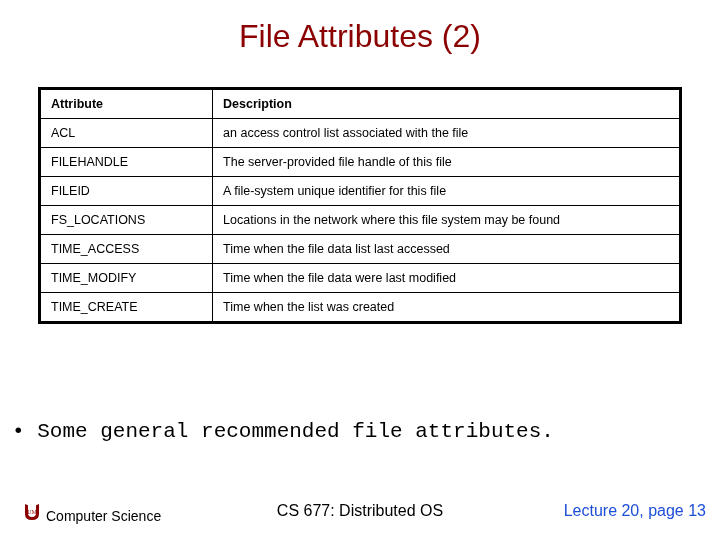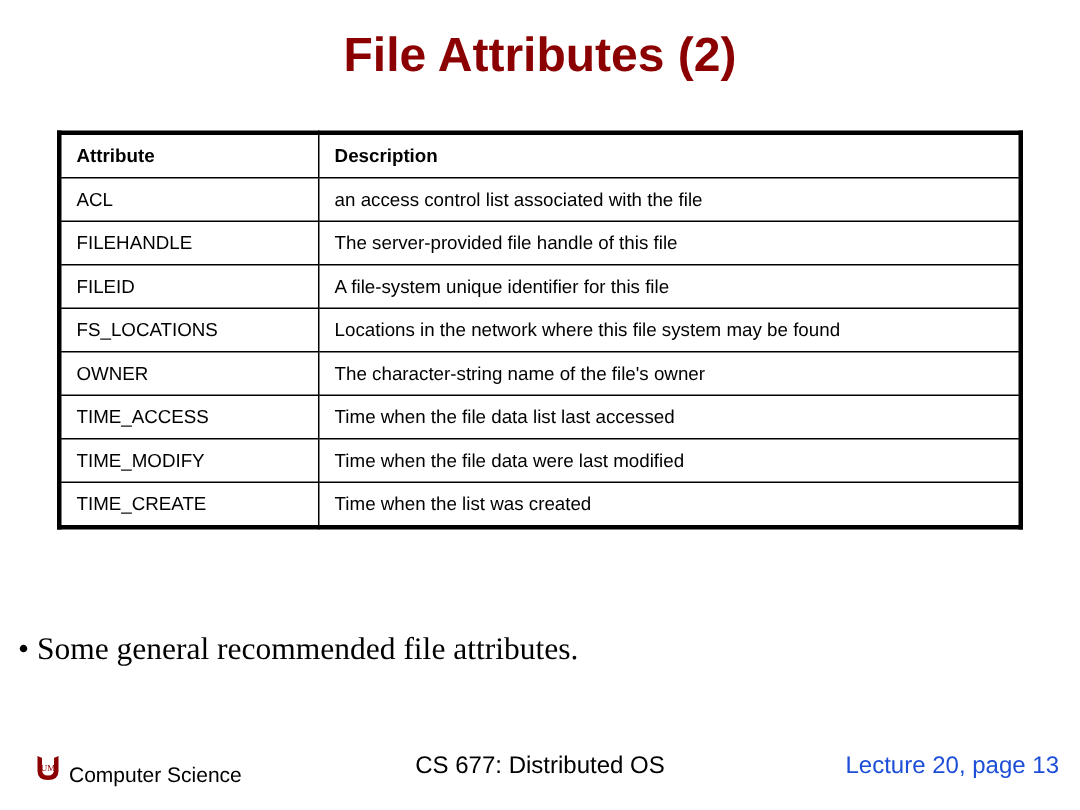--- a/index.html
+++ b/index.html
@@ -10,21 +10,21 @@
     font-family: Arial, Helvetica, sans-serif;
   }
   .slide {
     width: 720px; height: 540px;
     position: relative;
   }
   .title {
     text-align: center;
     color: #8b0000;
     font-size: 32px;
-    font-weight: bold;
+    font-weight: normal;
     padding-top: 18px;
     padding-bottom: 10px;
   }
   .table-wrap {
     padding: 22px 38px 0 38px;
   }
   table {
     border-collapse: collapse;
     width: 100%;
     border: 3px solid #000;
@@ -39,21 +39,21 @@
   th {
     font-weight: bold;
   }
   td.attr {
     width: 27%;
   }
   .bullet {
     position: absolute;
     left: 12px;
     top: 420px;
-    font-family: Liberation Serif, serif;
+    font-family: Liberation Mono, monospace;
     font-size: 21px;
     color: #000;
   }
   .footer {
     position: absolute;
     bottom: 18px;
     left: 0;
     width: 100%;
     height: 24px;
   }
@@ -117,24 +117,20 @@
         </tr>
         <tr>
           <td class="attr">FILEID</td>
           <td>A file-system unique identifier for this file</td>
         </tr>
         <tr>
           <td class="attr">FS_LOCATIONS</td>
           <td>Locations in the network where this file system may be found</td>
         </tr>
         <tr>
-          <td class="attr">OWNER</td>
-          <td>The character-string name of the file's owner</td>
-        </tr>
-        <tr>
           <td class="attr">TIME_ACCESS</td>
           <td>Time when the file data list last accessed</td>
         </tr>
         <tr>
           <td class="attr">TIME_MODIFY</td>
           <td>Time when the file data were last modified</td>
         </tr>
         <tr>
           <td class="attr">TIME_CREATE</td>
           <td>Time when the list was created</td>

